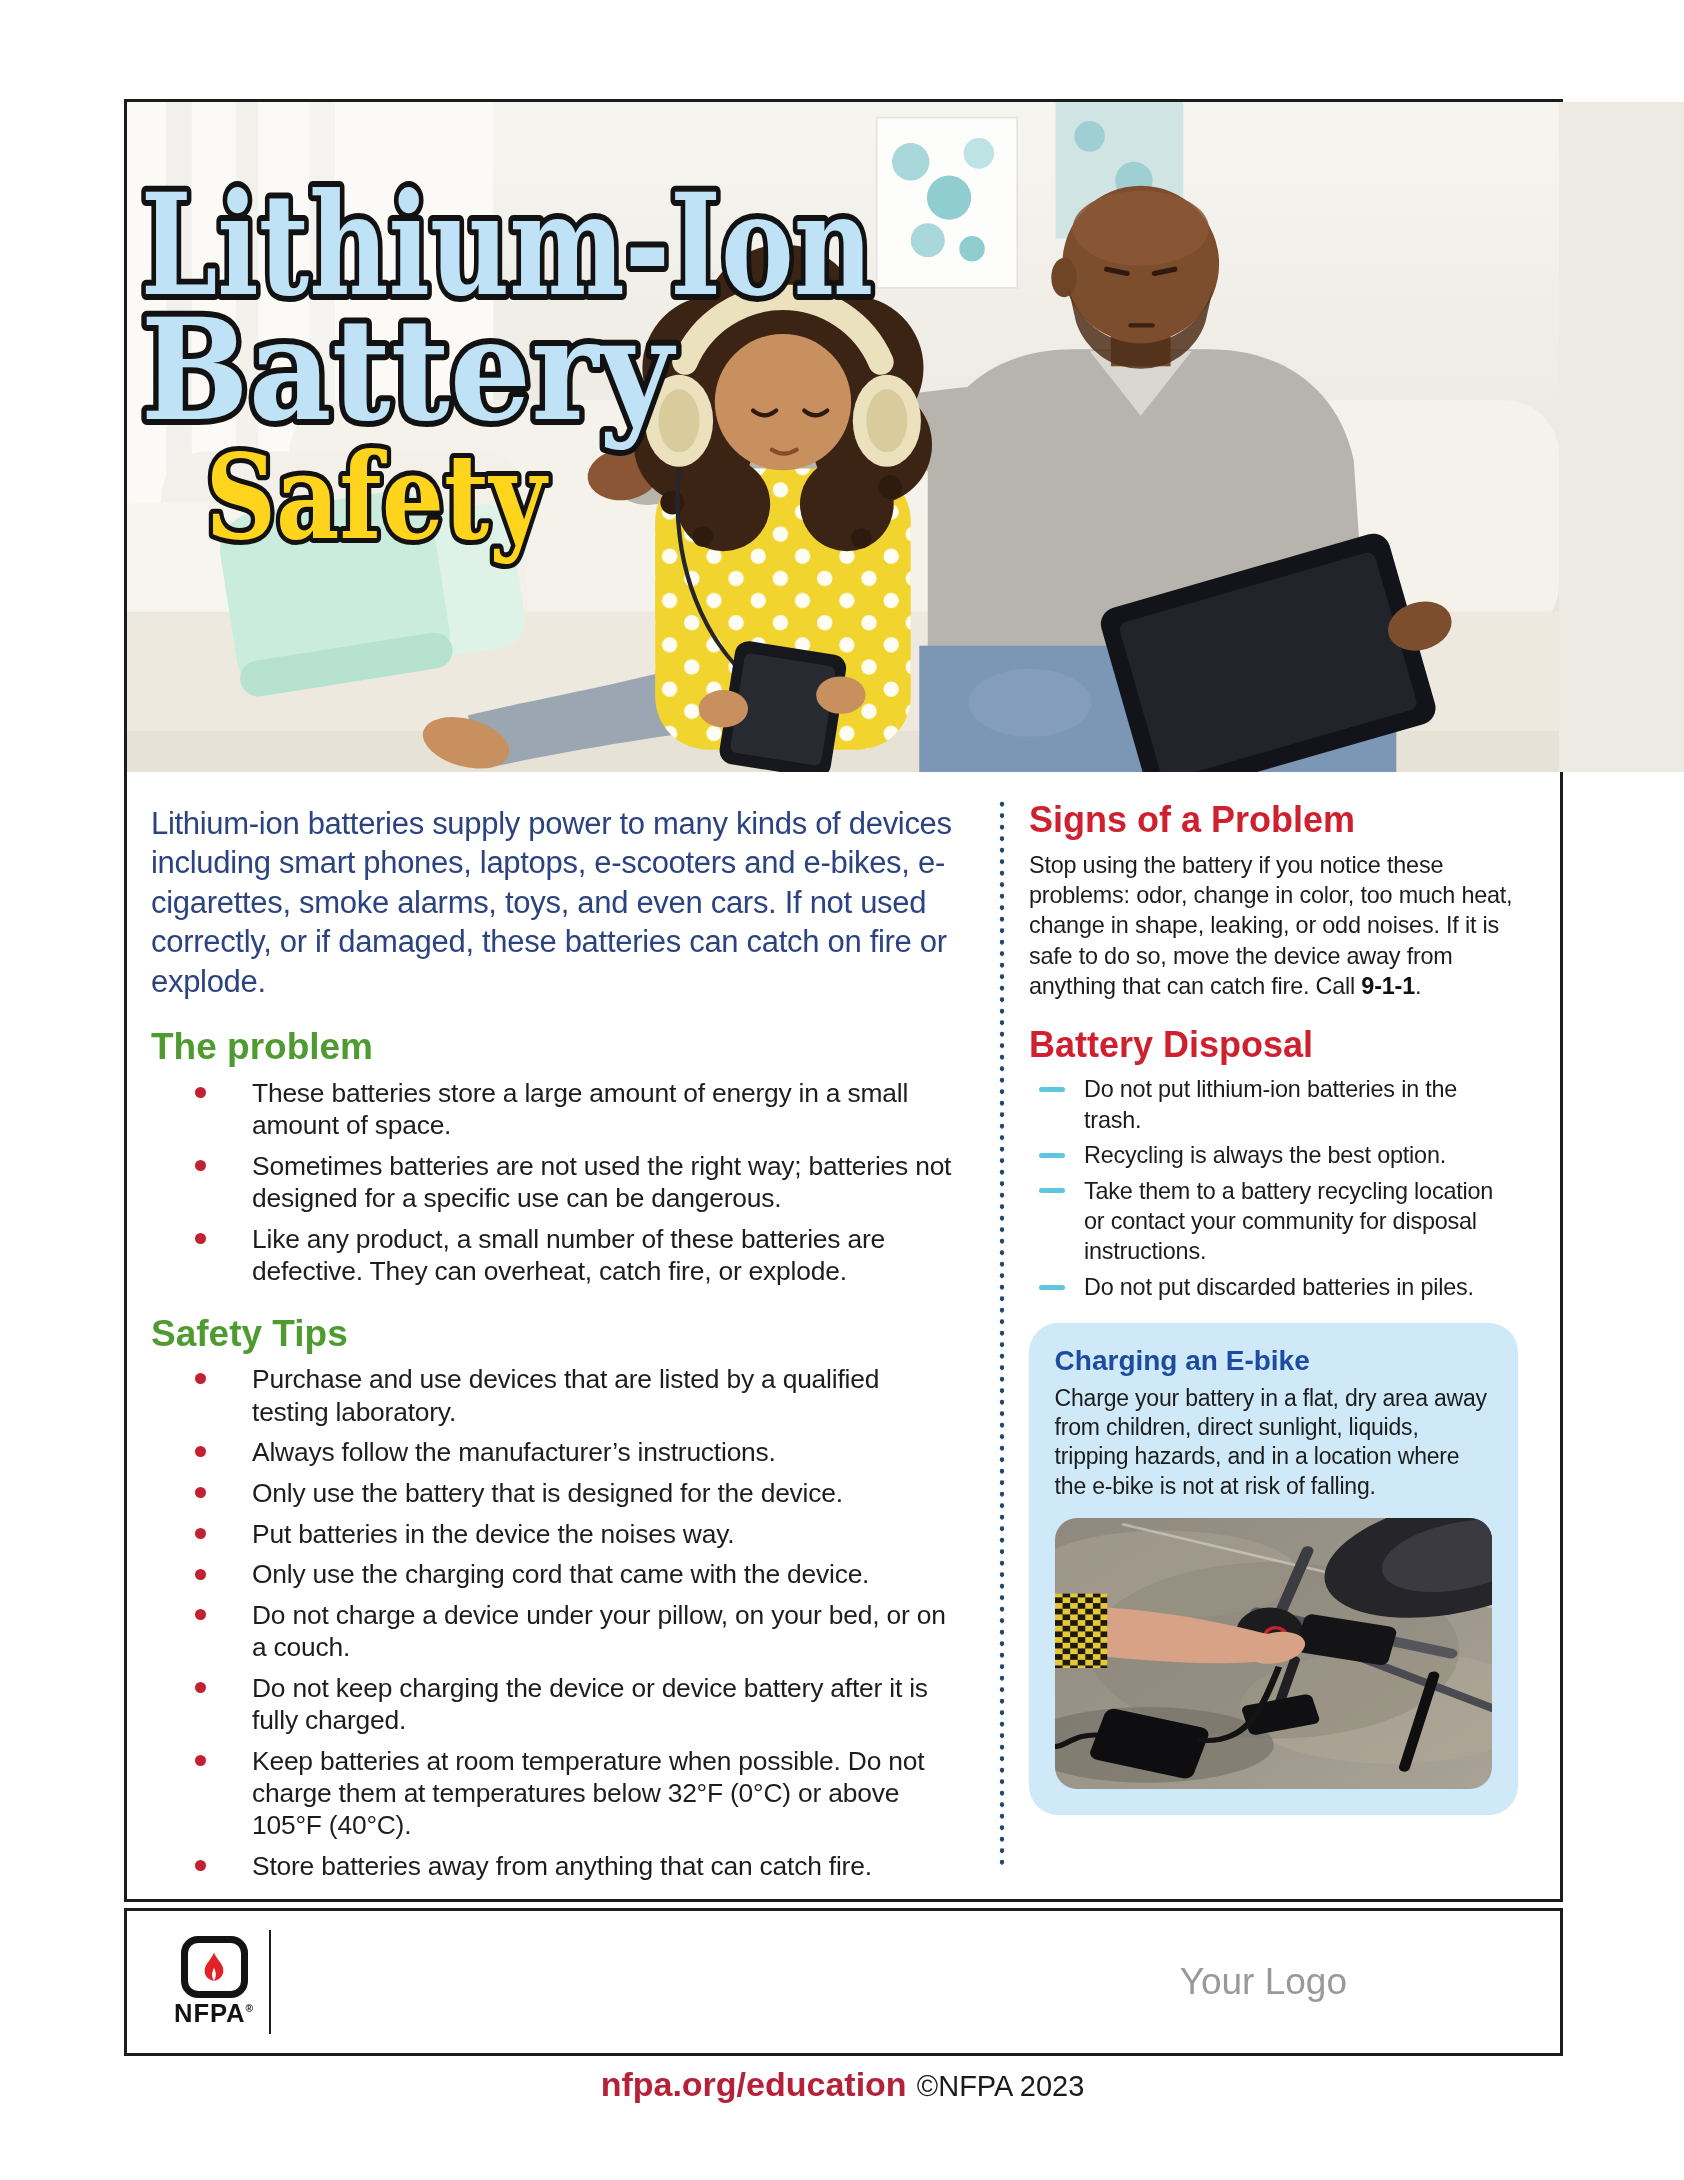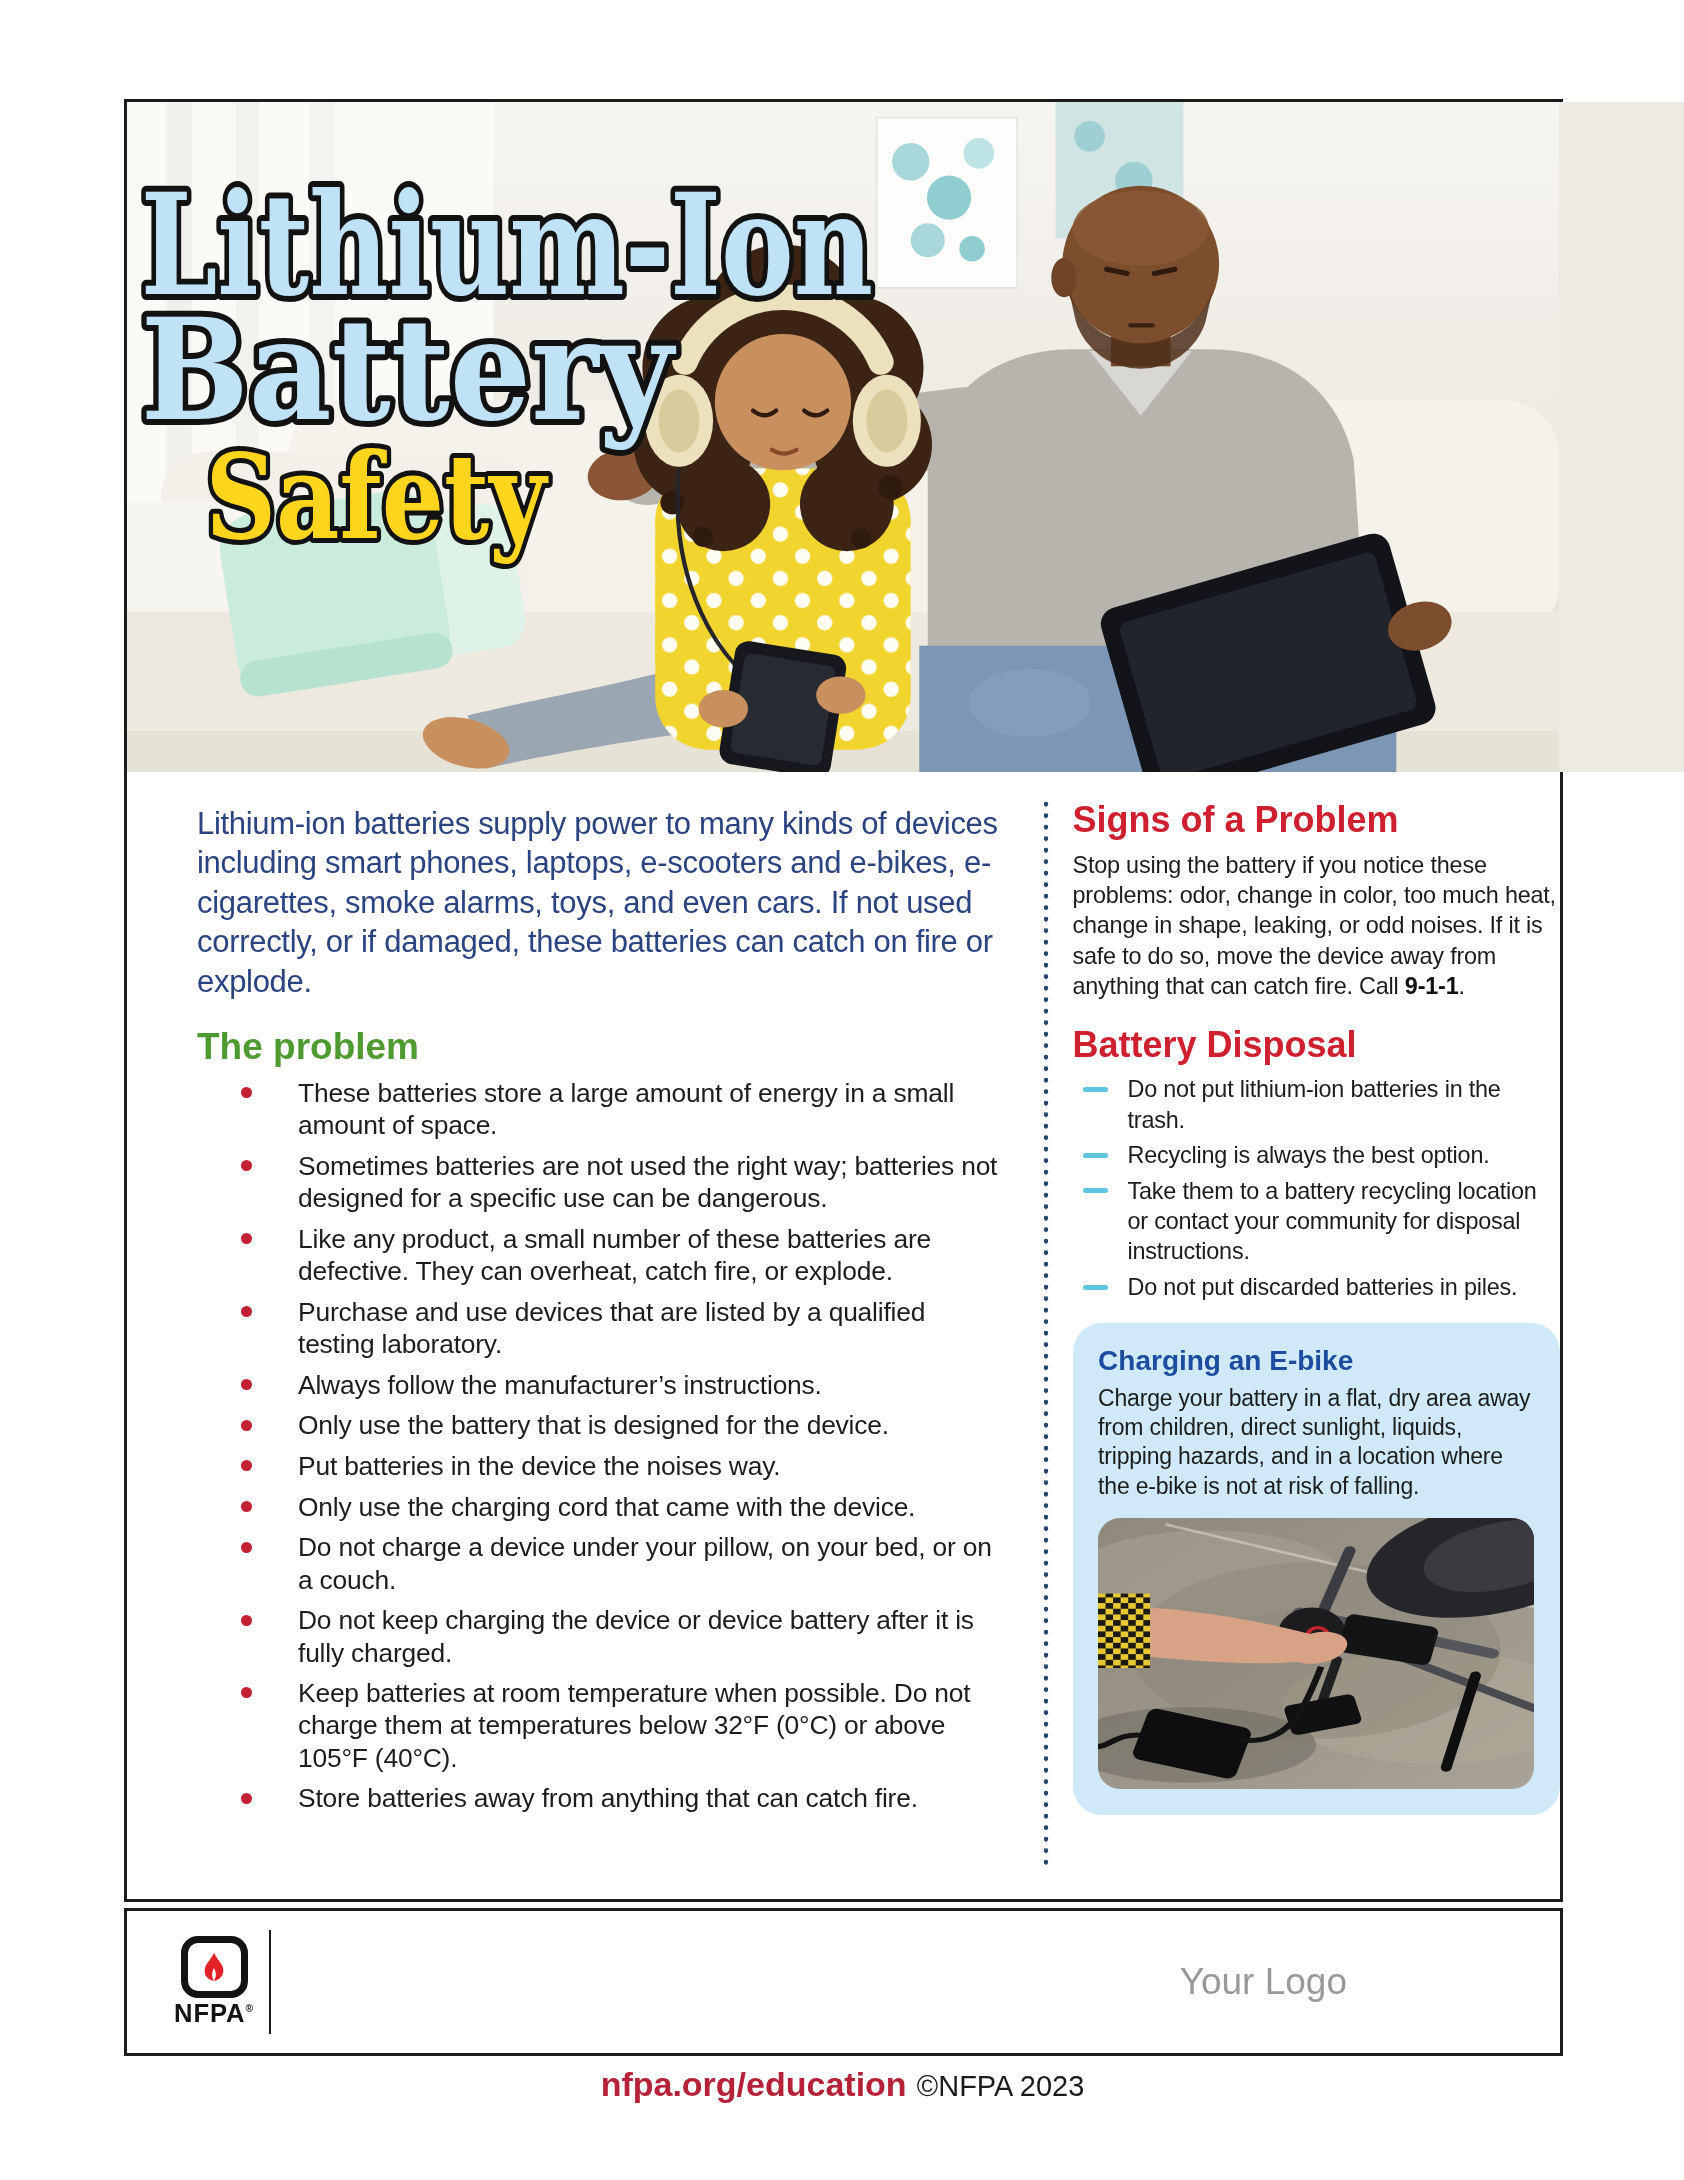--- a/index.html
+++ b/index.html
@@ -13,21 +13,21 @@
   
   .hero{position:relative;width:1624px;height:670px;overflow:hidden;background:#eceae3;}
   .hero-scene{position:absolute;left:0;top:0;}
   .hero-title{position:absolute;left:0;top:0;}
   .hero-title text{font-family:"DejaVu Serif",serif;font-weight:bold;
                    paint-order:stroke;stroke:#121212;stroke-linejoin:round;}
   .t-blue{font-size:165px;fill:#bfe2f6;stroke-width:14px;}
   .t-yellow{font-size:138px;fill:#ffd41c;stroke-width:12px;}
 
   
-  .columns{display:flex;padding:27px 0 0 24px;align-items:flex-start;margin-left:46px;}
+  .columns{display:flex;padding:27px 0 0 24px;align-items:flex-start;}
   .left-col{width:811px;}
   .col-divider{margin-left:37px;width:6px;height:1066px;flex:0 0 auto;
        background-image:radial-gradient(circle at 3px 5.1px,#23466b 2.1px,rgba(0,0,0,0) 2.6px);
        background-size:6px 11.5px;background-repeat:repeat-y;}
   .right-col{margin-left:24px;width:489px;}
 
   .intro{margin:5.1px 0 0;font-size:31px;line-height:1.27;color:#2b4381;letter-spacing:-0.3px;}
   h2{font-family:"Liberation Sans",sans-serif;}
   .green-h{font-size:37px;font-weight:bold;color:#4f9b32;margin:25.6px 0 8.5px;}
   ul.bullets{list-style:none;margin:0;padding:0;}
@@ -199,20 +199,21 @@
     <div class="left-col">
       <p class="intro">Lithium-ion batteries supply power to many kinds of devices including smart phones, laptops, e-scooters and e-bikes, e-cigarettes, smoke alarms, toys, and even cars. If not used correctly, or if damaged, these batteries can catch on fire or explode.</p>
 
       <h2 class="green-h">The problem</h2>
       <ul class="bullets">
         <li><span class="dot"></span><span>These batteries store a large amount of energy in a small amount of space.</span></li>
         <li><span class="dot"></span><span>Sometimes batteries are not used the right way; batteries not designed for a specific use can be dangerous.</span></li>
         <li><span class="dot"></span><span>Like any product, a small number of these batteries are defective. They can overheat, catch fire, or explode.</span></li>
       </ul>
 
+      <h2 class="green-h">Safety Tips</h2>
       <ul class="bullets">
         <li><span class="dot"></span><span>Purchase and use devices that are listed by a qualified testing laboratory.</span></li>
         <li><span class="dot"></span><span>Always follow the manufacturer’s instructions.</span></li>
         <li><span class="dot"></span><span>Only use the battery that is designed for the device.</span></li>
         <li><span class="dot"></span><span>Put batteries in the device the noises way.</span></li>
         <li><span class="dot"></span><span>Only use the charging cord that came with the device.</span></li>
         <li><span class="dot"></span><span>Do not charge a device under your pillow, on your bed, or on a couch.</span></li>
         <li><span class="dot"></span><span>Do not keep charging the device or device battery after it is fully charged.</span></li>
         <li><span class="dot"></span><span>Keep batteries at room temperature when possible. Do not charge them at temperatures below 32°F (0°C) or above 105°F (40°C).</span></li>
         <li><span class="dot"></span><span>Store batteries away from anything that can catch fire.</span></li>

